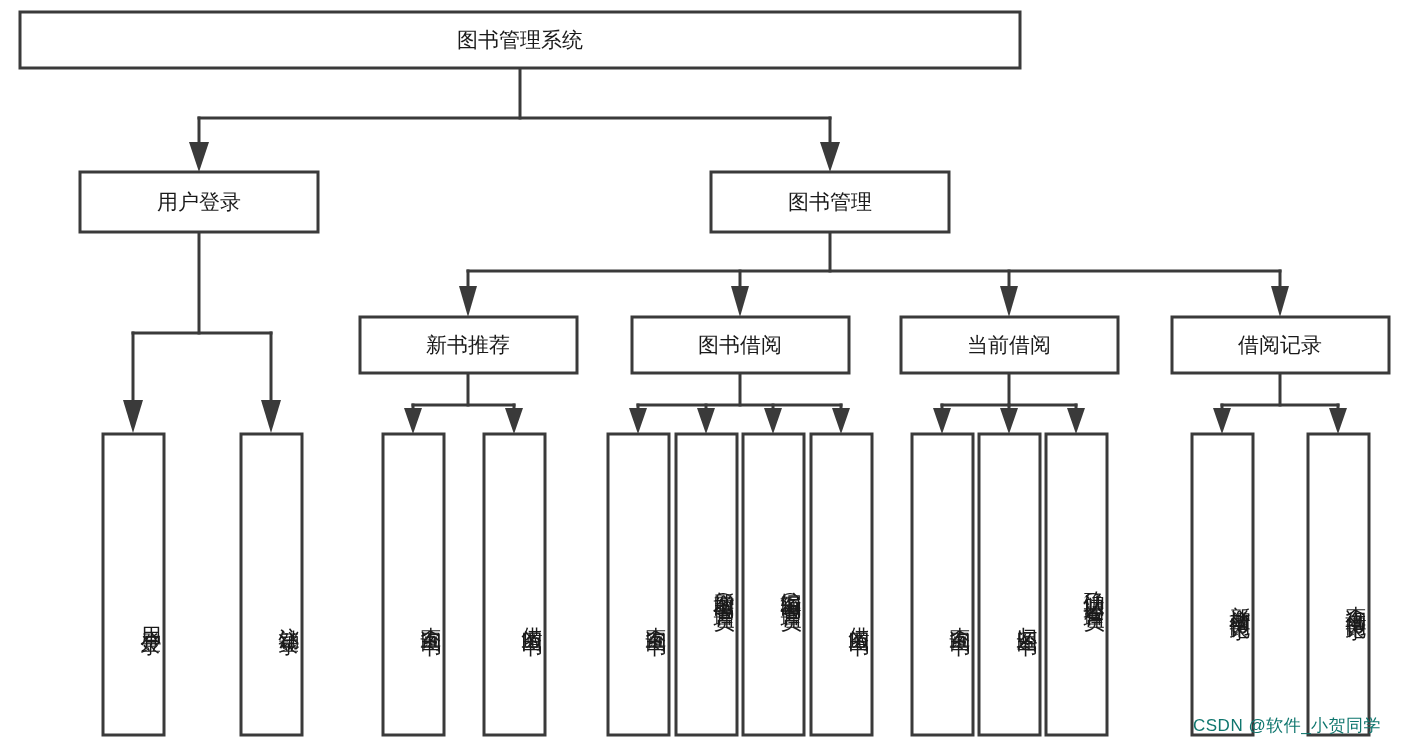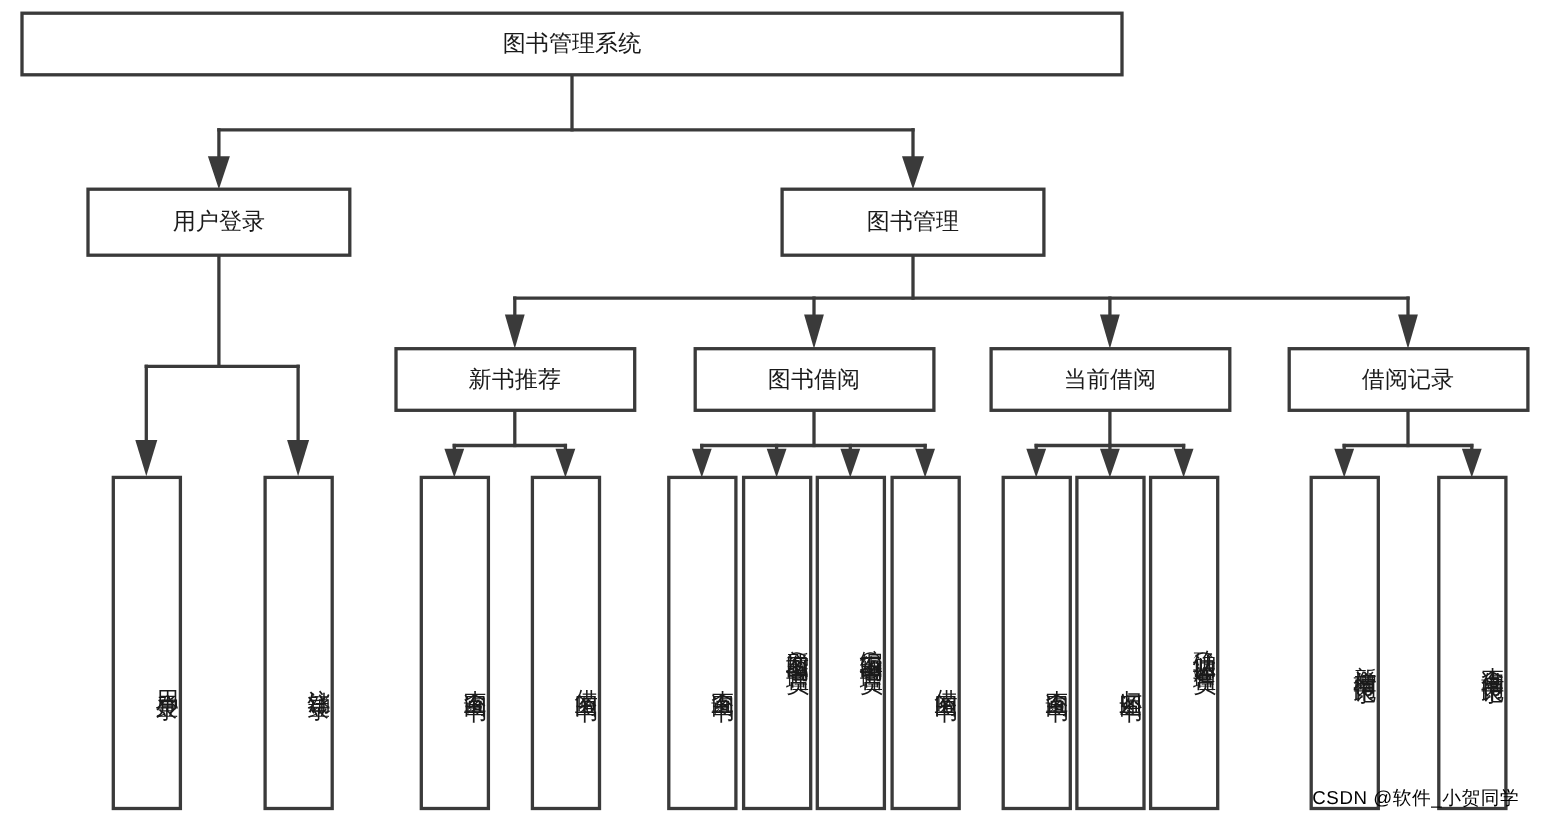--- a/index.html
+++ b/index.html
@@ -61,21 +61,21 @@
     white-space: nowrap;
     display: flex;
     align-items: flex-start;
     justify-content: center;
     pointer-events: none;
   }
   .watermark {
     position: absolute;
     font-family: "Liberation Sans", "DejaVu Sans", sans-serif;
     font-size: 17px;
-    color: #000000;
+    color: #0f766e;
     white-space: nowrap;
     letter-spacing: 0.5px;
   }
 </style>
 </head>
 <body>
 
 <div id="diagram-root">
 
   <svg id="diagram-svg" viewBox="0 0 1405 747">

